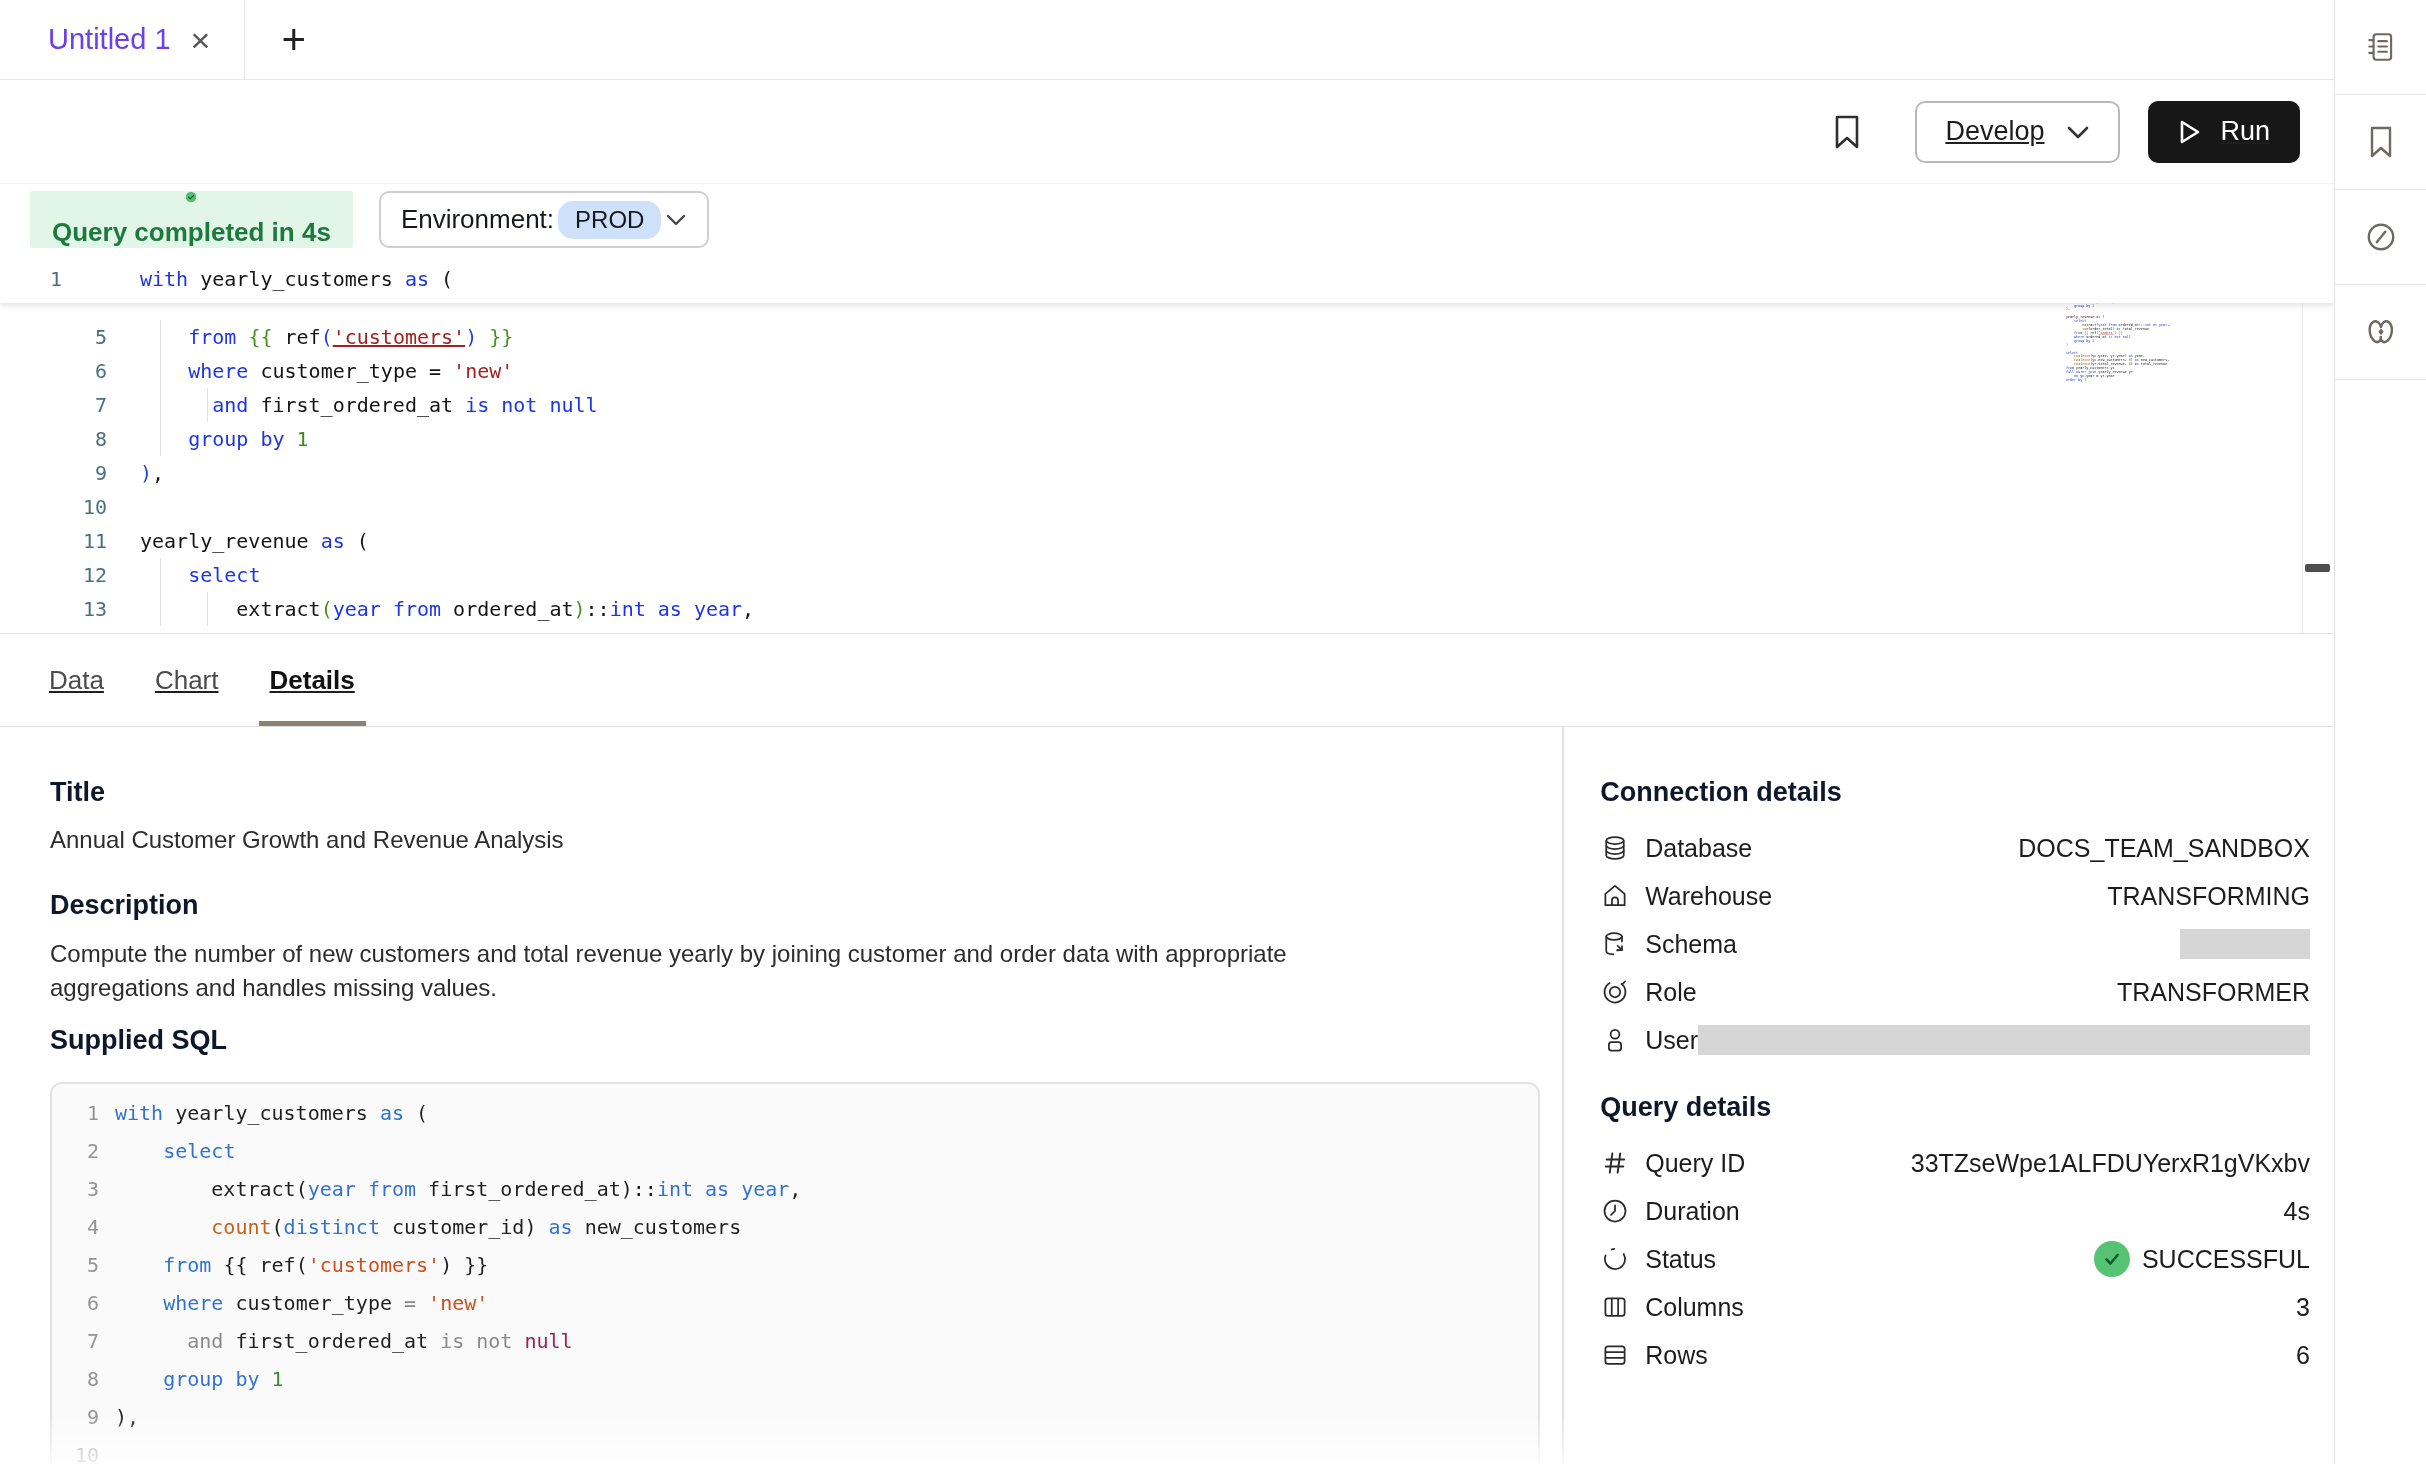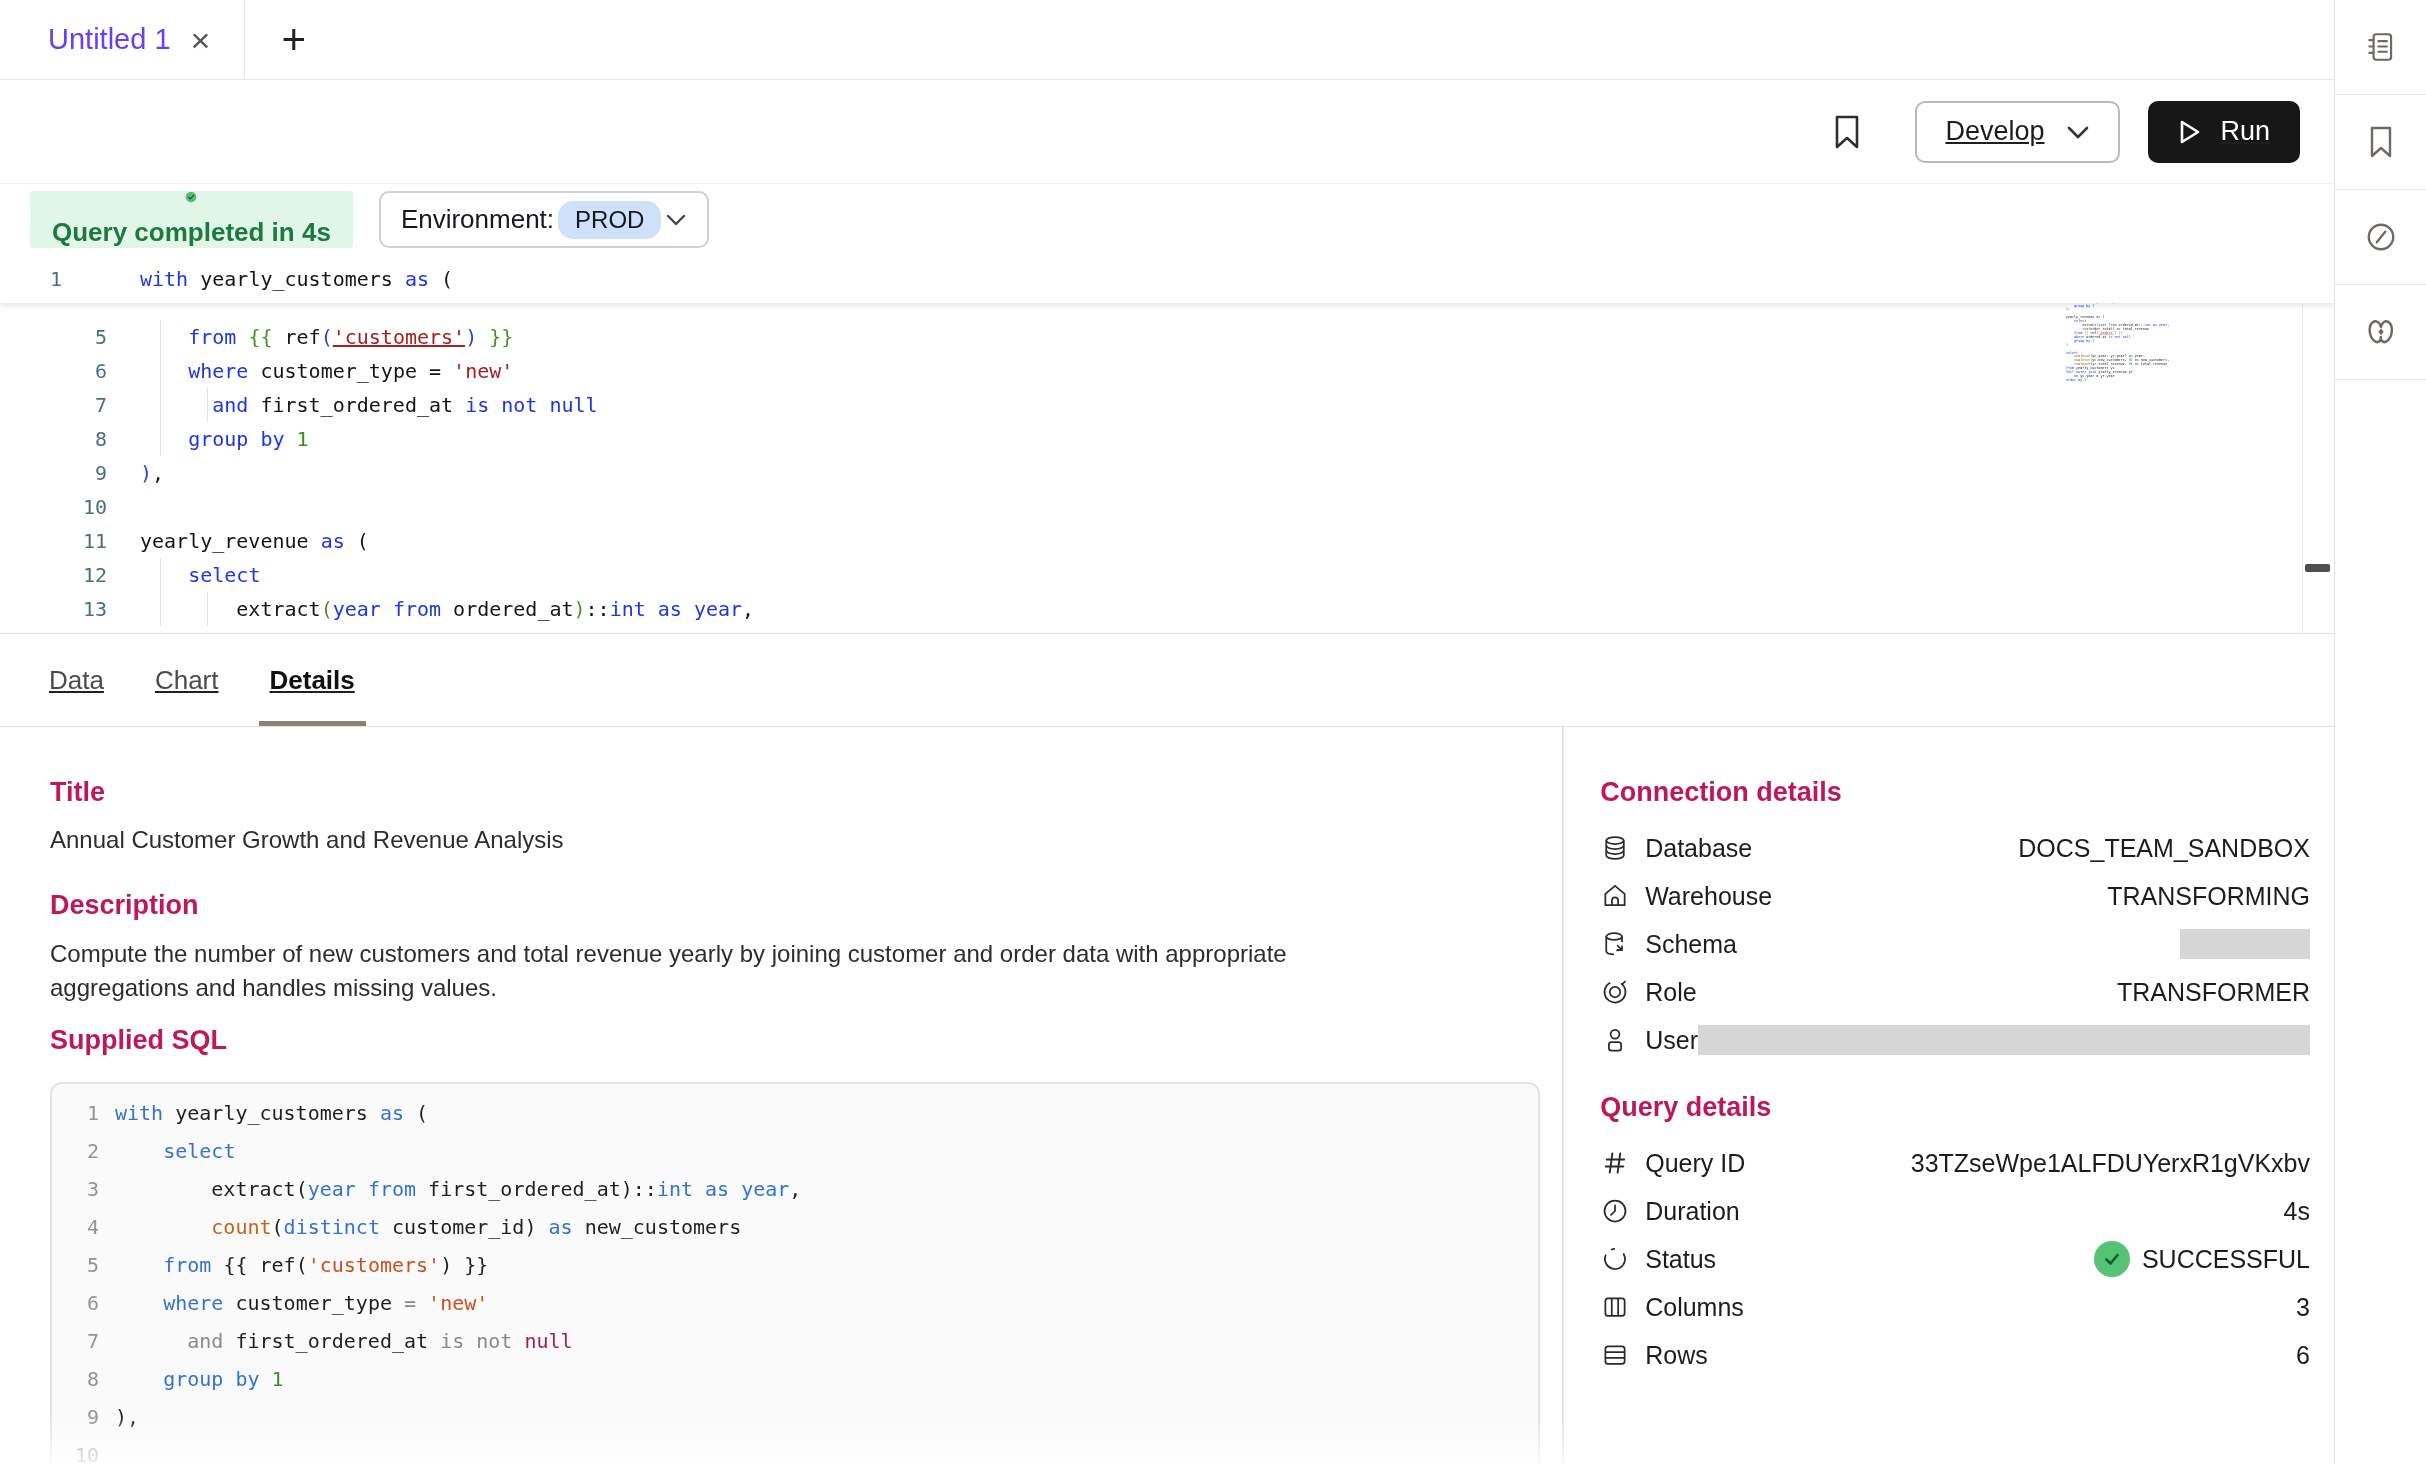--- a/index.html
+++ b/index.html
@@ -61,21 +61,21 @@
 
   
   .rtabs { height:93px; display:flex; align-items:center; padding-left:38px; border-bottom:1px solid #e2e2e2;text-decoration:underline; }
   .rtab { position:relative; height:100%; display:flex; align-items:center; padding:0 11px; margin-right:29px; font-size:26px; color:#4b4b4b; cursor:pointer; }
   .rtab.active { color:#111; font-weight:700; }
   .rtab.active::after { content:""; position:absolute; left:0; right:0; bottom:0; height:5px; background:#8a8272; }
 
   
   .details { display:flex; height:743px; overflow:hidden; }
   .dleft { position:relative; width:1584px; padding:50px 0 0 50px; }
-  .dleft h3, .dright h3 { font-size:27px; font-weight:700; color:#be185d; }
+  .dleft h3, .dright h3 { font-size:27px; font-weight:700; color:#0f172a; }
   .h-title { margin-bottom:18px; }
   .v-title { font-size:24px; color:#2d2d2d; margin-bottom:36px; }
   .h-desc { margin-bottom:16px; }
   .v-desc { font-size:24px; color:#2d2d2d; line-height:34px; width:1370px; margin-bottom:20px; }
   .h-sql { margin-bottom:26px; }
   .sqlbox { width:1490px; height:400px; background:#fafafa; border:2px solid #e2e2e2; border-radius:12px; padding:10px 0; font-family:"DejaVu Sans Mono", monospace; font-size:20px; overflow:hidden; }
   .sq-row { height:38px; line-height:38px; white-space:pre; position:relative; }
   .sq-row .ln { position:absolute; left:0; width:47px; text-align:right; color:#949494; }
   .sq-row .code { position:absolute; left:63px; }
   .sqlbox .tk-kw { color:#3273d0; }

